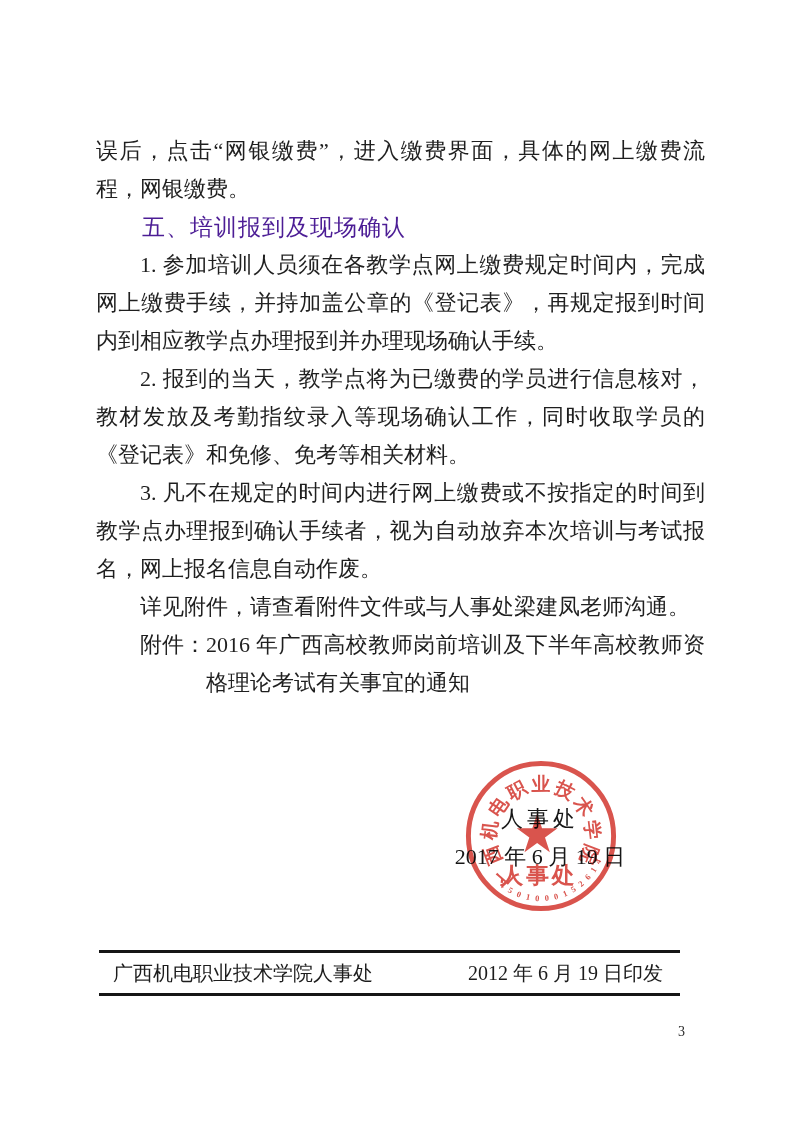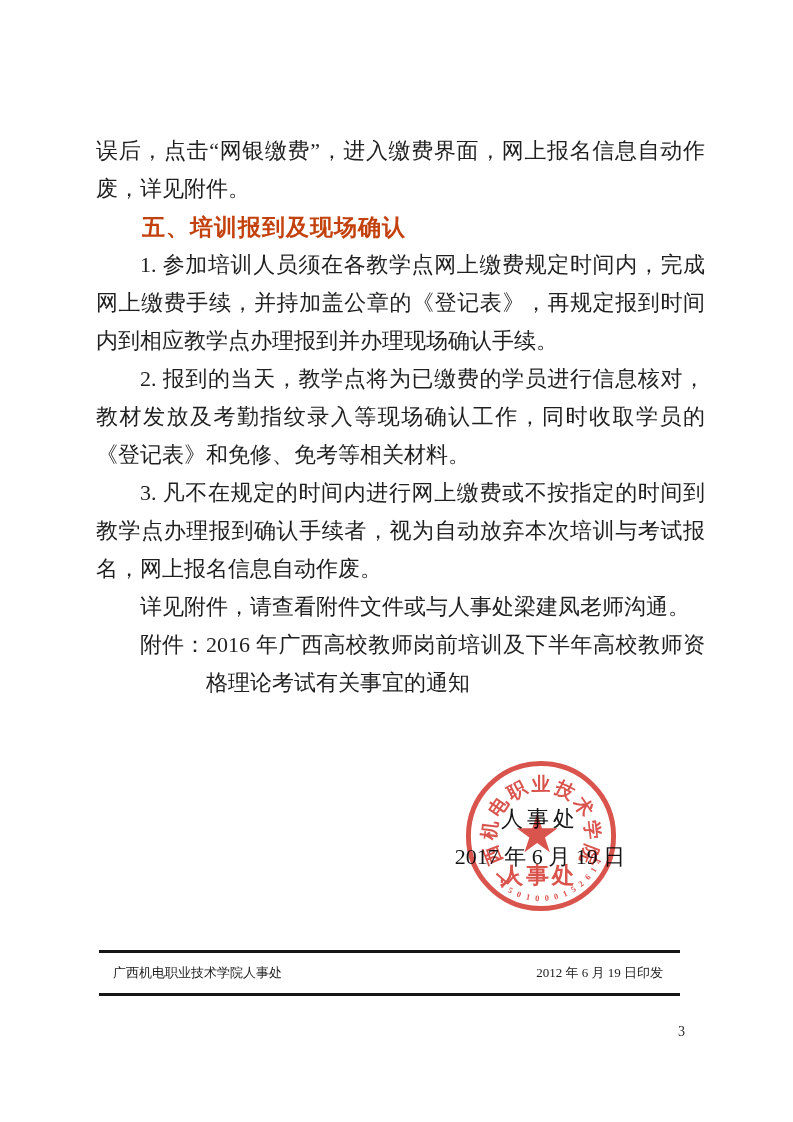--- a/index.html
+++ b/index.html
@@ -20,26 +20,26 @@
     width: 609px;
     font-size: 22px;
     line-height: 38px;
     text-align: justify;
     overflow-wrap: break-word;
   }
   .doc-body p { text-align: justify; }
   .indent { text-indent: 2em; }
   .section-heading {
     font-family: "Liberation Sans", "DejaVu Sans", sans-serif;
-    font-weight: 700;
+    font-weight: 400;
     font-size: 23px;
     line-height: 38px;
     margin-left: 2em;
     letter-spacing: 1px;
-    color: #c2410c;
+    color: #4c1d95;
   }
   .attachment {
     display: flex;
     margin-left: 2em;
   }
   .attachment-label { white-space: nowrap; }
   .attachment-text { flex: 1; }
   .signature {
     position: absolute;
     left: 430px;
@@ -73,38 +73,38 @@
   .footer-row {
     position: absolute;
     left: 99px;
     top: 953px;
     width: 581px;
     height: 48px;
     display: flex;
     justify-content: space-between;
     align-items: center;
     padding: 0 17px 8px 14px;
-    font-size: 13px;
+    font-size: 20px;
     color: #1c1c1c;
   }
   .page-number {
     position: absolute;
     left: 678px;
     top: 1024px;
     font-size: 14px;
     color: #2a2a2a;
   }
 </style>
 </head>
 <body>
 
 <div class="page">
 
   <div class="doc-body">
-    <p>误后，点击“网银缴费”，进入缴费界面，网上报名信息自动作废，详见附件。</p>
+    <p>误后，点击“网银缴费”，进入缴费界面，具体的网上缴费流程，网银缴费。</p>
     <h2 class="section-heading">五、培训报到及现场确认</h2>
     <p class="indent">1. 参加培训人员须在各教学点网上缴费规定时间内，完成网上缴费手续，并持加盖公章的《登记表》，再规定报到时间内到相应教学点办理报到并办理现场确认手续。</p>
     <p class="indent">2. 报到的当天，教学点将为已缴费的学员进行信息核对，教材发放及考勤指纹录入等现场确认工作，同时收取学员的《登记表》和免修、免考等相关材料。</p>
     <p class="indent">3. 凡不在规定的时间内进行网上缴费或不按指定的时间到教学点办理报到确认手续者，视为自动放弃本次培训与考试报名，网上报名信息自动作废。</p>
     <p class="indent">详见附件，请查看附件文件或与人事处梁建凤老师沟通。</p>
     <div class="attachment">
       <span class="attachment-label">附件：</span>
       <span class="attachment-text">2016 年广西高校教师岗前培训及下半年高校教师资格理论考试有关事宜的通知</span>
     </div>
   </div>

